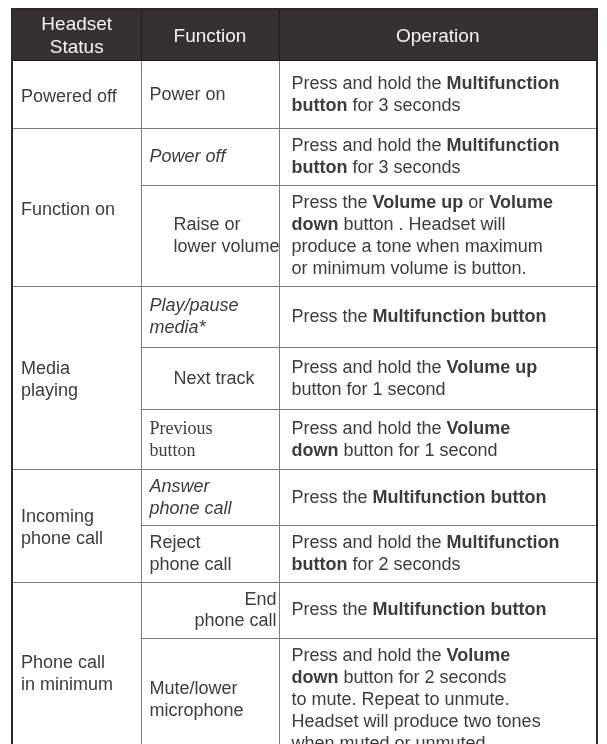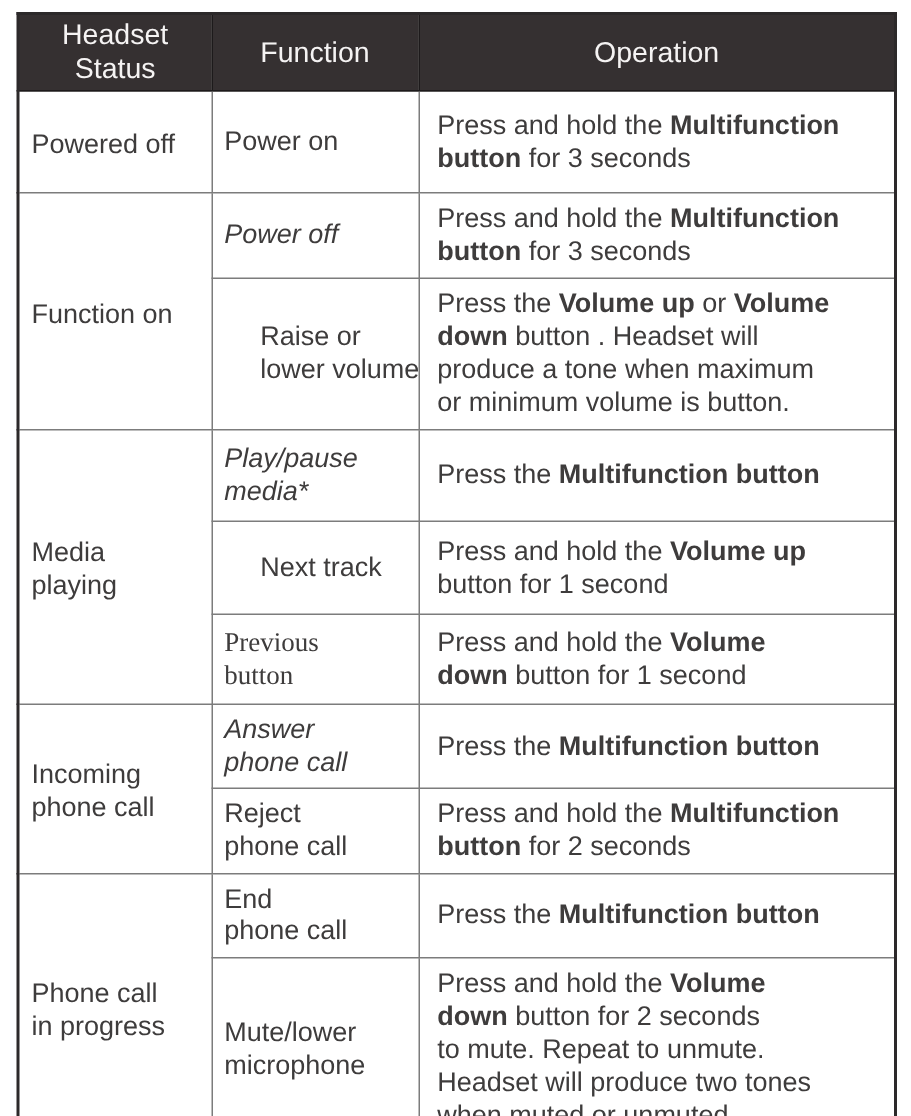--- a/index.html
+++ b/index.html
@@ -51,21 +51,21 @@
   .b{font-weight:700;}
   
   tr.row-0 .function-cell{height:68px;}
   tr.row-1 .function-cell{height:55px;font-style:italic;}
   tr.row-2 .function-cell{height:94px;padding-left:32px;}
   tr.row-3 .function-cell{height:61px;font-style:italic;}
   tr.row-4 .function-cell{height:62px;padding-left:32px;}
   tr.row-5 .function-cell{height:60px;font-family:Liberation Serif, serif;}
   tr.row-6 .function-cell{height:56px;font-style:italic;}
   tr.row-7 .function-cell{height:53px;}
-  tr.row-8 .function-cell{height:56px;}
+  tr.row-8 .function-cell{height:56px;text-align:right;}
   tr.row-9 .function-cell{height:112px;}
 </style>
 </head>
 <body>
 
 <table class="ops-table">
   <colgroup>
     <col class="c-status">
     <col class="c-function">
     <col class="c-operation">
@@ -172,21 +172,21 @@
           <div class="function-line">phone call</div>
         </td>
         <td class="operation-cell">
           <div class="op-line"><span>Press and hold the </span><span class="b">Multifunction</span></div>
           <div class="op-line"><span class="b">button</span><span> for 2 seconds</span></div>
         </td>
       </tr>
       <tr class="row-8">
         <td class="status-cell" rowspan="2">
           <div class="status-line">Phone call</div>
-          <div class="status-line">in progress</div>
+          <div class="status-line">in minimum</div>
         </td>
         <td class="function-cell">
           <div class="function-line">End</div>
           <div class="function-line">phone call</div>
         </td>
         <td class="operation-cell">
           <div class="op-line"><span>Press the </span><span class="b">Multifunction button</span></div>
         </td>
       </tr>
       <tr class="row-9">

